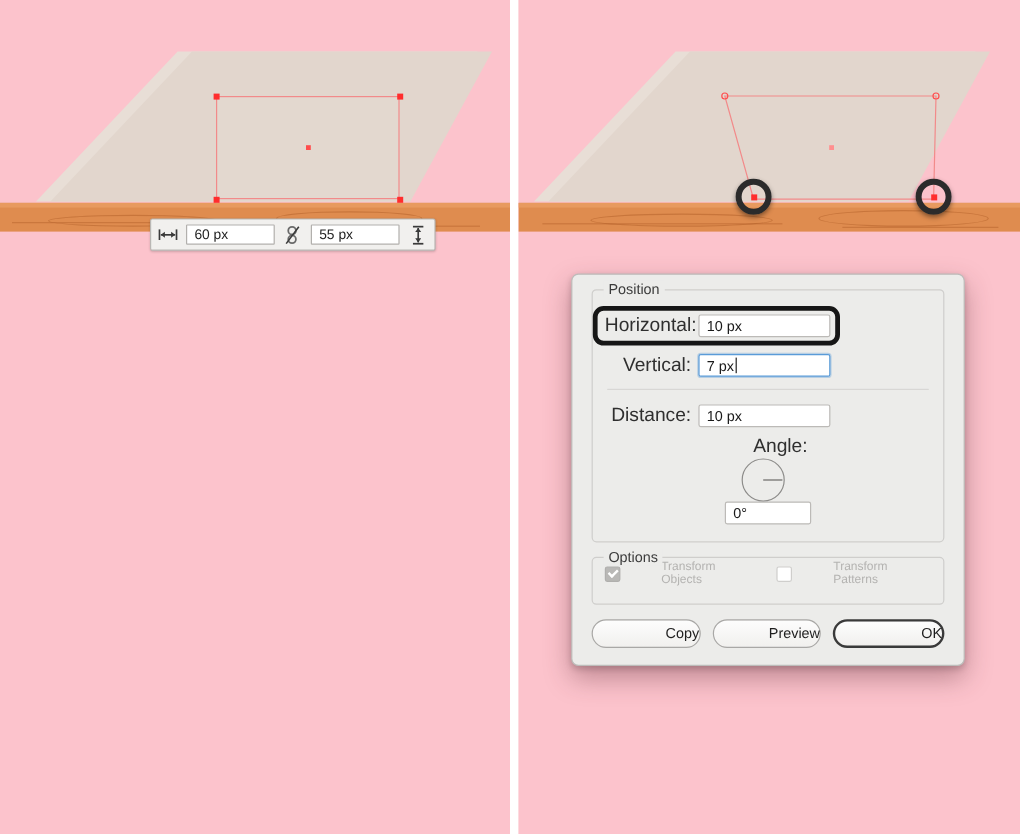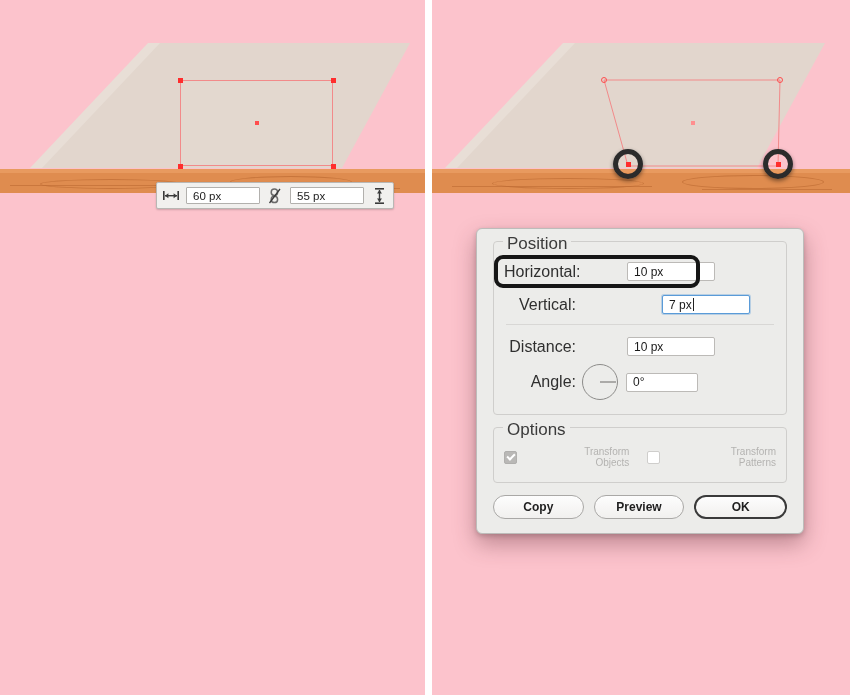--- a/index.html
+++ b/index.html
@@ -104,21 +104,20 @@
     left: 125px; top: 182px;
     height: 25px;
     background: #f1f0ee;
     border: 1px solid #b9b7b4;
     border-radius: 2px;
     display: flex;
     align-items: center;
     padding: 0 5px;
     gap: 6px;
     box-shadow: 0 1px 2px rgba(0,0,0,.18);
-    margin-left: 31px;
   }
   .xform-icon {
     width: 18px; height: 17px;
     display: flex; align-items: center; justify-content: center;
     color: #3a3a3a;
   }
   .xform-input {
     width: 74px; height: 17px;
     background: #ffffff;
     border: 1px solid #b2b0ad;
@@ -157,21 +156,21 @@
     position: relative;
     margin-bottom: 12px;
     padding: 16px 10px 12px 10px;
     background: transparent;
   }
   .group-label {
     position: absolute;
     top: -8px; left: 9px;
     background: #ececea;
     padding: 0 4px;
-    font-size: 17px;
+    font-size: 12px;
     color: #3b3b3b;
   }
   .field-row {
     display: flex;
     align-items: center;
     margin-bottom: 8px;
     position: relative;
   }
   .field-label {
     width: 78px;
@@ -185,21 +184,21 @@
     height: 19px;
     background: #ffffff;
     border: 1px solid #bcbab7;
     border-radius: 2px;
     font-size: 12px;
     color: #1a1a1a;
     display: flex; align-items: center;
     padding-left: 6px;
     box-sizing: border-box;
   }
-  .field-input.wide { width: 88px; margin-left: 45px; }
+  .field-input.wide { width: 110px; }
   .field-input.focused {
     border: 1px solid #5a9bd8;
     box-shadow: 0 0 0 1px rgba(90,155,216,.35);
   }
   .caret {
     display: inline-block;
     width: 1px; height: 13px;
     background: #222;
     margin-left: 1px;
   }
@@ -269,24 +268,23 @@
     display: flex;
     justify-content: space-between;
     gap: 10px;
   }
   .btn {
     flex: 1;
     height: 24px;
     border-radius: 12px;
     background: linear-gradient(to bottom,#fdfdfd 0%, #f1f0ee 100%);
     border: 1px solid #a9a8a6;
-    display: flex; align-items: center; justify-content: center;
+    display: flex; align-items: center; justify-content: flex-end;
     font-size: 12px; color: #1e1e1e;
     box-sizing: border-box;
-    font-weight: bold;
   }
   .btn.primary { border: 2px solid #3a3a3a; }
 </style>
 </head>
 <body>
 
 <div class="stage">
 
   <div class="panel panel-left">
 
@@ -387,49 +385,49 @@
         <span class="group-label">Position</span>
 
         <div class="field-row" style="margin-top:4px;">
           <div class="hl-box"></div>
           <div class="field-label">Horizontal:</div>
           <div class="field-input wide">
             <span>10 px</span>
           </div>
         </div>
 
-        <div class="field-row" style="margin-top:14px;gap:35px;">
+        <div class="field-row" style="margin-top:14px;">
           <div class="field-label">Vertical:</div>
           <div class="field-input wide focused">
             <span>7 px</span>
               <span class="caret"></span>
           </div>
         </div>
 
         <div class="separator"></div>
 
         <div class="field-row">
           <div class="field-label">Distance:</div>
           <div class="field-input wide">
             <span>10 px</span>
           </div>
         </div>
 
-        <div class="angle-row" style="margin-top:8px;">
+        <div class="angle-row" style="margin-top:8px;flex-direction:column;">
           <div class="field-label">Angle:</div>
           <div class="angle-dial">
             <div class="needle"></div>
           </div>
           <div class="field-input" style="width:72px;">
             <span>0°</span>
           </div>
         </div>
       </div>
 
-      <div class="group" style="padding:18px 10px 14px 10px;text-align:right;">
+      <div class="group" style="padding:2px 10px 14px 10px;">
         <span class="group-label">Options</span>
         <div class="opt-row">
           <div class="opt-item dim">
             <span class="check checked disabled"></span>
             <span>Transform Objects</span>
           </div>
           <div class="opt-item dim">
             <span class="check" style="border-color:#cfcecc;"></span>
             <span>Transform Patterns</span>
           </div>

